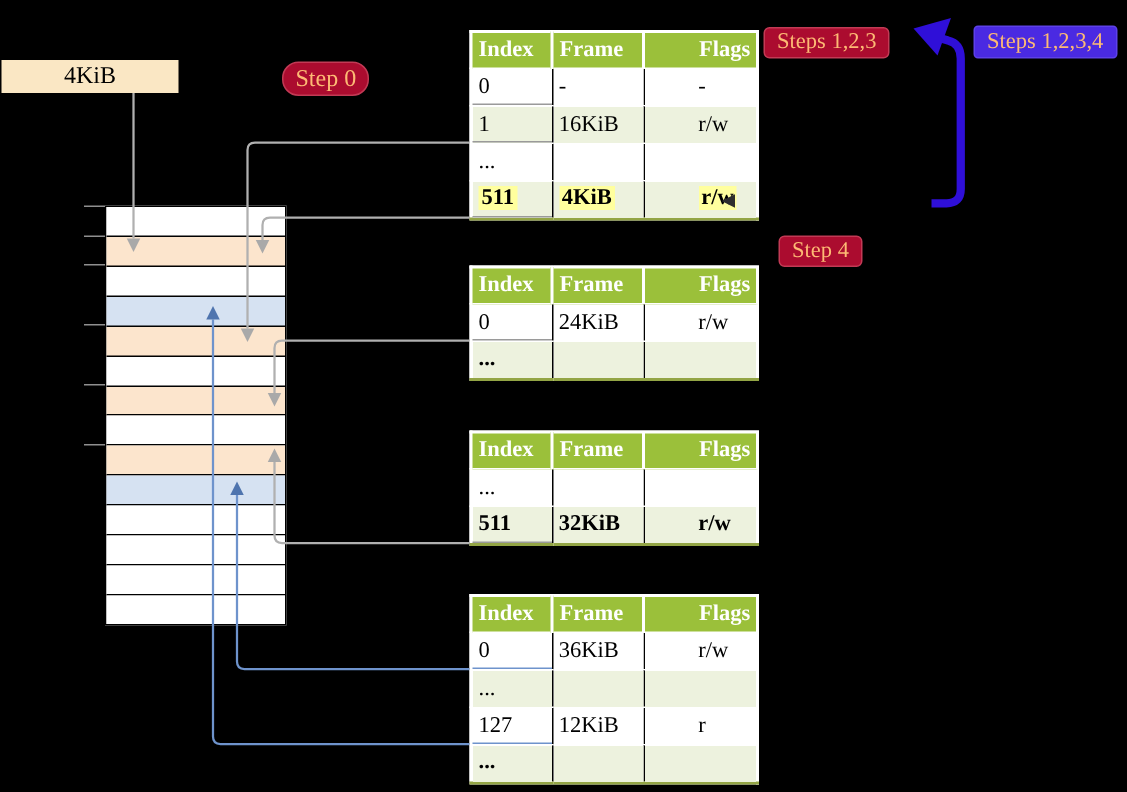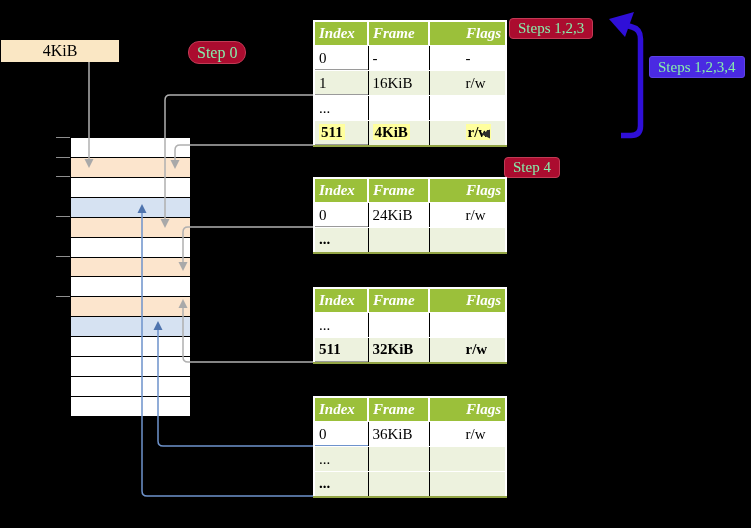--- a/index.html
+++ b/index.html
@@ -12,46 +12,46 @@
 
   
   .wheat-label{
     left:1px;top:40px;width:118px;height:22px;
     background:#fae7c4;color:#000;text-align:center;
     font-size:16px;line-height:22px;
   }
 
   
   .badge{
-    color:#86efac;background:#ab0c2f;border:1px solid #c23a55;
+    color:#fdba74;background:#ab0c2f;border:1px solid #c23a55;
     border-radius:4px;text-align:center;white-space:nowrap;
     font-size:15px;line-height:17px;padding:1px 8px;
   }
   .badge.big{font-size:16px;line-height:19px;border-radius:11px;}
-  .badge.violet{background:#4a2ae2;border-color:#5d41e8;border-radius:3px;line-height:18px;margin-top:39px;}
+  .badge.violet{background:#4a2ae2;border-color:#5d41e8;border-radius:3px;line-height:18px;}
 
   
   .stack{
     left:70px;top:137px;width:119px;height:278px;
     border:1px solid #000;display:flex;flex-direction:column;background:#fff;
   }
   .stack .srow{flex:1;border-bottom:1px solid #000;}
   .stack .srow:last-child{border-bottom:none;}
   .c-white{background:#ffffff;}
   .c-peach{background:#fce5cd;}
   .c-blue{background:#d6e2f2;}
   .tick{left:56px;width:14px;height:0;border-top:1px solid #8f8f8f;}
 
   
   .ptable-wrap{left:313px;}
   table.ptable{border-collapse:collapse;border:2px solid #fff;background:#fff;}
   .ptable th{
     background:#9bc03a;color:#fff;font-weight:bold;font-size:15px;
     height:23px;padding:0 4px;text-align:left;
-    border-right:2px solid #fff;border-bottom:1px solid #fff;font-style:italic;
+    border-right:2px solid #fff;border-bottom:1px solid #fff;
   }
   .ptable td{
     font-size:15px;color:#000;height:25px;padding:0 4px;
     border-right:1px solid #000;border-bottom:1px solid #fff;
     position:relative;vertical-align:middle;box-sizing:border-box;
   }
   .ptable th:last-child,.ptable td:last-child{border-right-width:0px;border-right:2px solid #fff;padding-left:36px;}
   .ptable tr:last-child td{border-bottom:2px solid #93a545;font-weight:bold;}
   .ptable tr.row-green td{background:#edf2de;}
   .ptable tr.row-white td{background:#fff;}
@@ -64,21 +64,21 @@
 
   svg.overlay{position:absolute;left:0;top:0;pointer-events:none;}
 </style>
 </head>
 <body>
 
 <div class="abs wheat-label">4KiB</div>
 <div class="abs badge big" style="left:188px;top:41px;">Step 0</div>
 <div class="abs badge" style="left:509px;top:18px;">Steps 1,2,3</div>
 <div class="abs badge violet" style="left:649px;top:17px;">Steps 1,2,3,4</div>
-<div class="abs badge" style="left:504px;top:157px;">Step 4</div>
+<div class="abs badge" style="left:519px;top:157px;">Step 4</div>
 
 <div class="abs stack" id="memory-stack">
     <div class="srow c-white"></div>
     <div class="srow c-peach"></div>
     <div class="srow c-white"></div>
     <div class="srow c-blue"></div>
     <div class="srow c-peach"></div>
     <div class="srow c-white"></div>
     <div class="srow c-peach"></div>
     <div class="srow c-white"></div>
@@ -210,20 +210,25 @@
         <tr class="row-white">
           <td>0<div class="ul blue"></div></td>
           <td>36KiB</td>
           <td>r/w</td>
         </tr>
         <tr class="row-green">
           <td>...</td>
           <td></td>
           <td></td>
         </tr>
+        <tr class="row-white">
+          <td>127<div class="ul blue"></div></td>
+          <td>12KiB</td>
+          <td>r</td>
+        </tr>
         <tr class="row-green">
           <td>...</td>
           <td></td>
           <td></td>
         </tr>
       </tbody>
     </table>
   </div>
 
 <svg class="overlay" width="751" height="528" viewBox="0 0 751 528">

